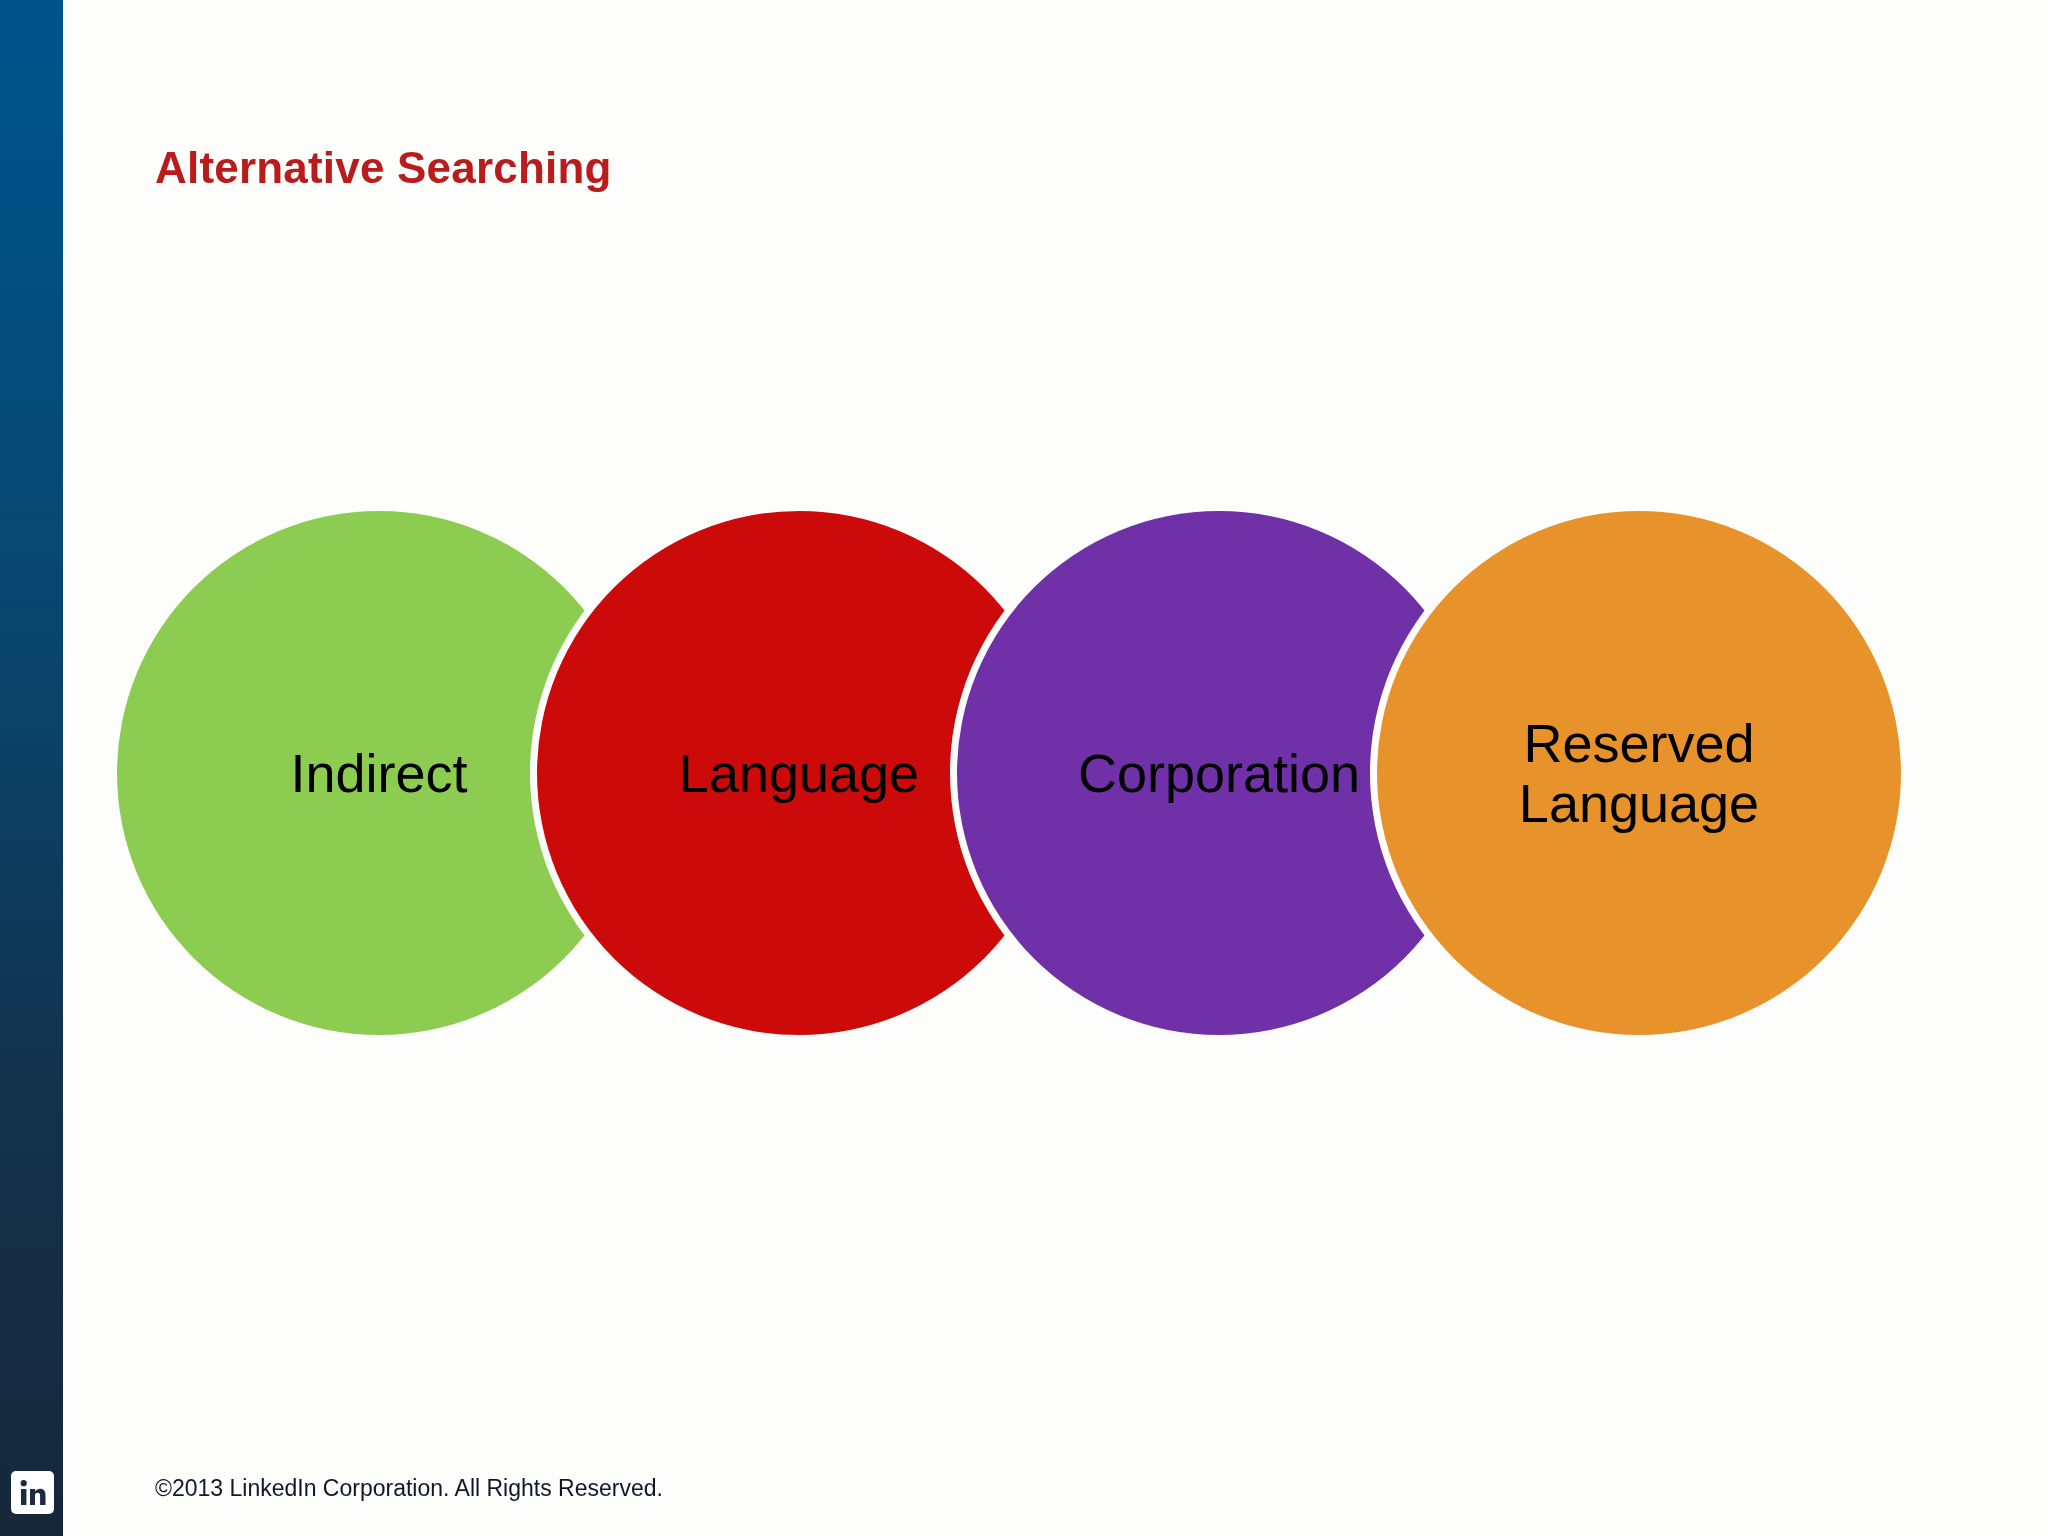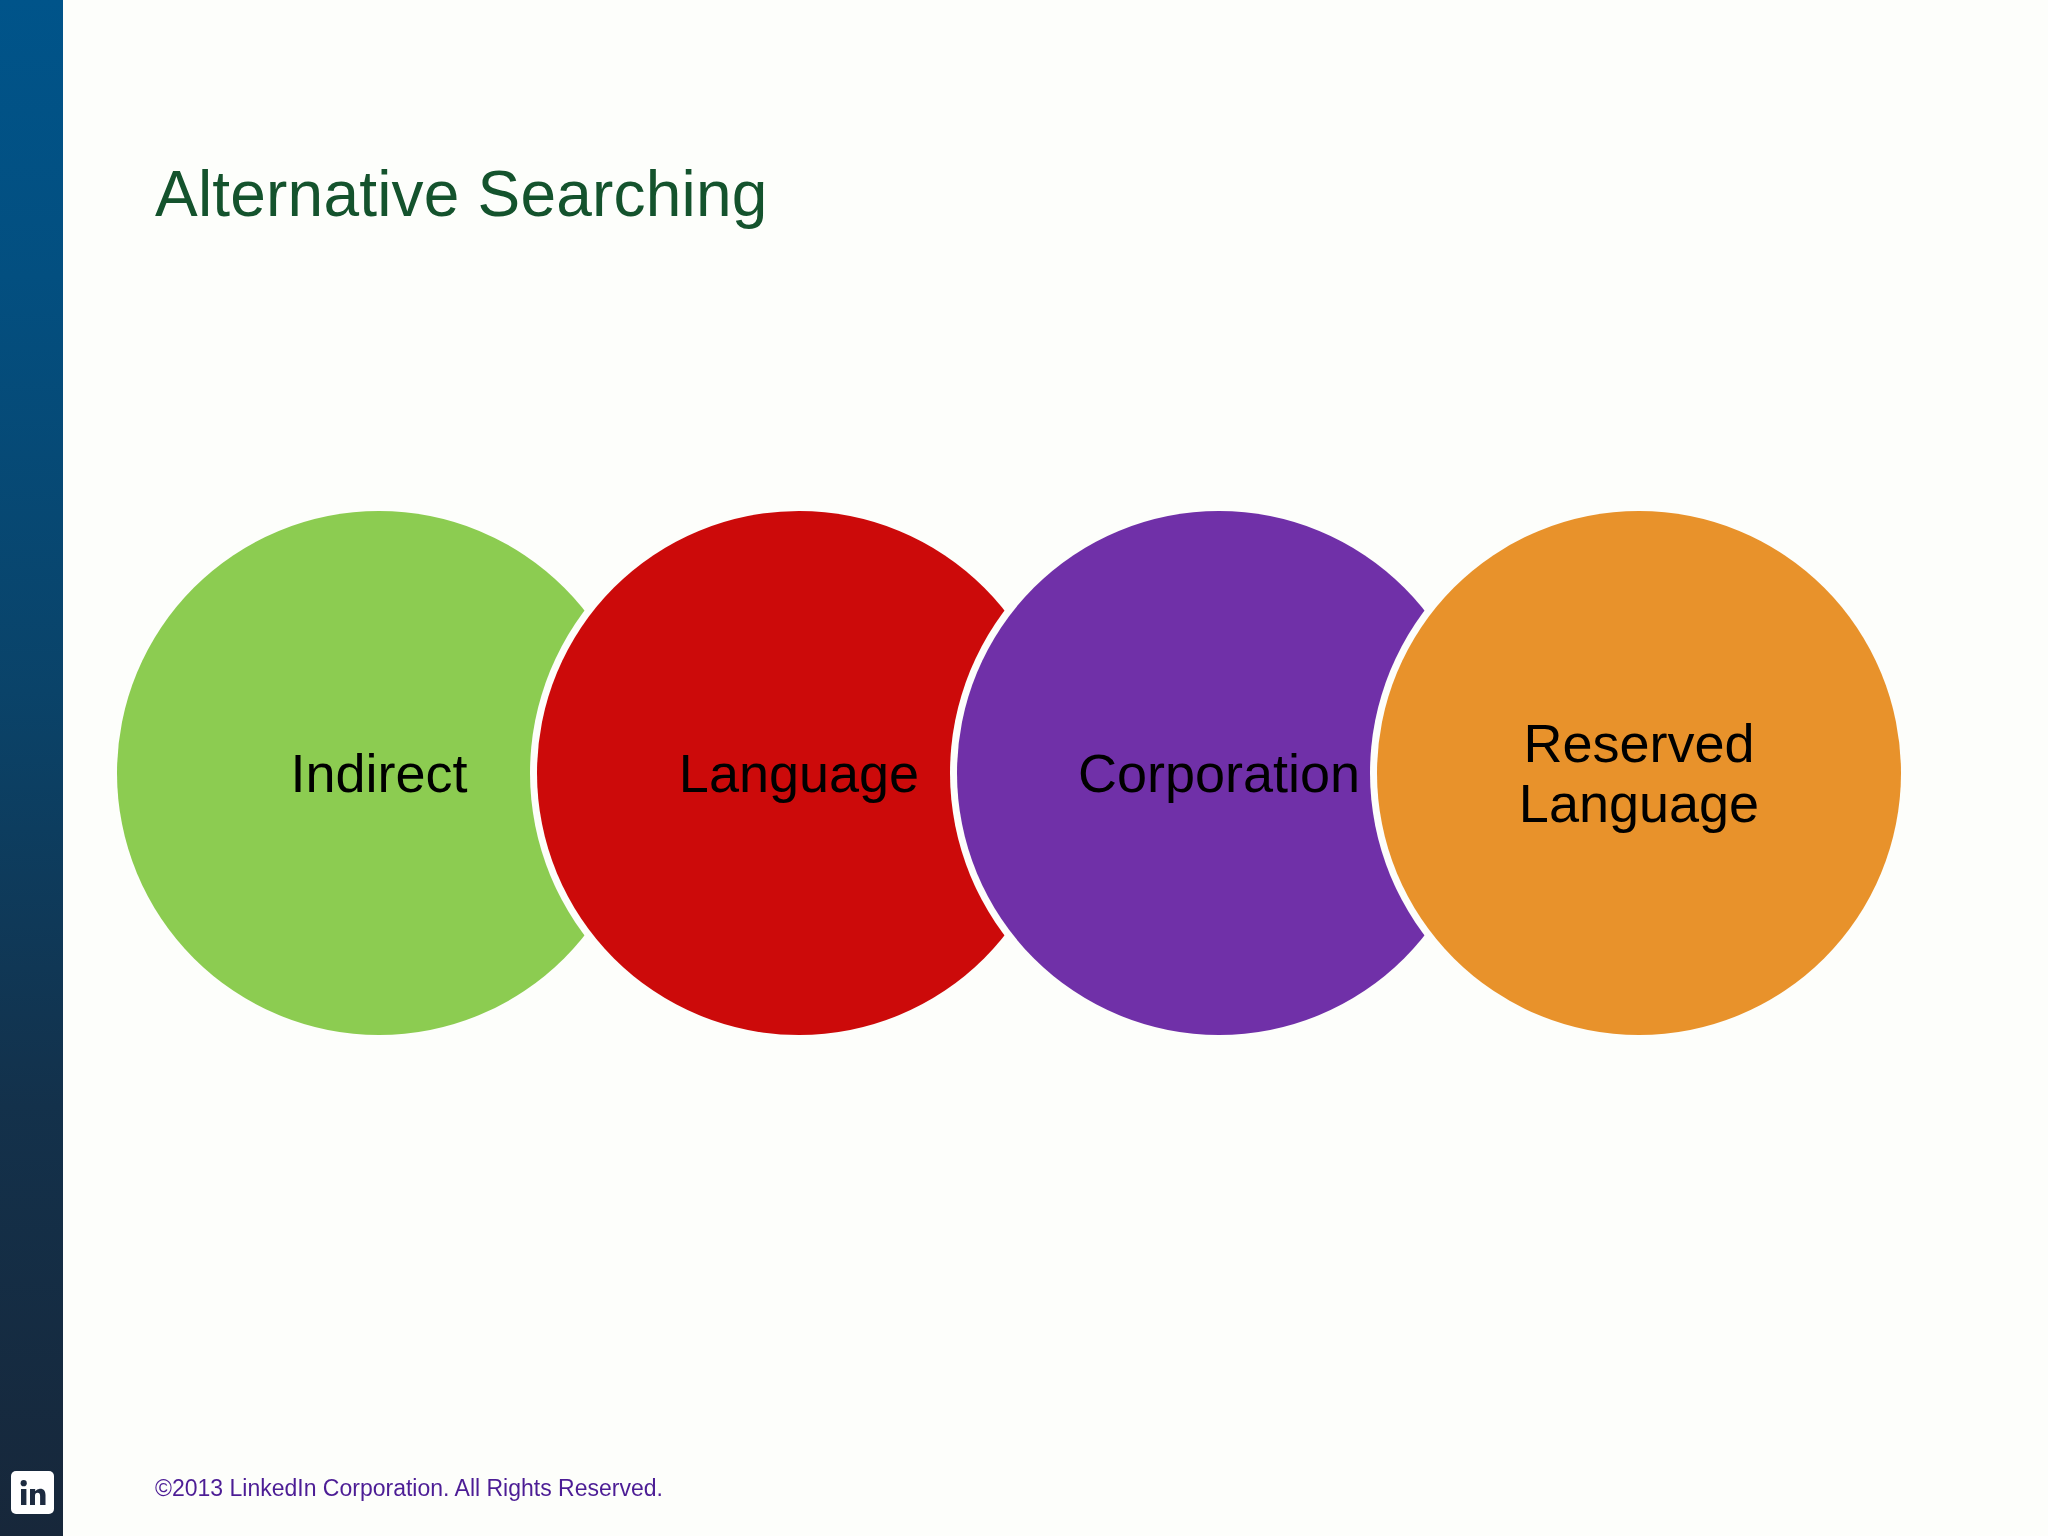--- a/index.html
+++ b/index.html
@@ -39,23 +39,23 @@
     align-items: center;
     justify-content: center;
   }
   .li-logo svg { display: block; }
 
   
   .title {
     position: absolute;
     left: 155px;
     top: 114px;
-    font-size: 64px;
-    font-weight: normal;
-    color: #14532d;
+    font-size: 44px;
+    font-weight: bold;
+    color: #b91c1c;
     letter-spacing: 0.2px;
     white-space: nowrap;
   }
 
   
   .diagram {
     position: absolute;
     left: 12px;
     top: 0;
     width: 2048px;
@@ -75,21 +75,21 @@
     white-space: pre-line;
     pointer-events: none;
   }
 
   
   .footer {
     position: absolute;
     left: 155px;
     bottom: 34px;
     font-size: 23px;
-    color: #4c1d95;
+    color: #0f172a;
   }
 </style>
 </head>
 <body>
 
 <div class="slide">
 
   <div class="rail"></div>
 
   <div class="li-logo">

